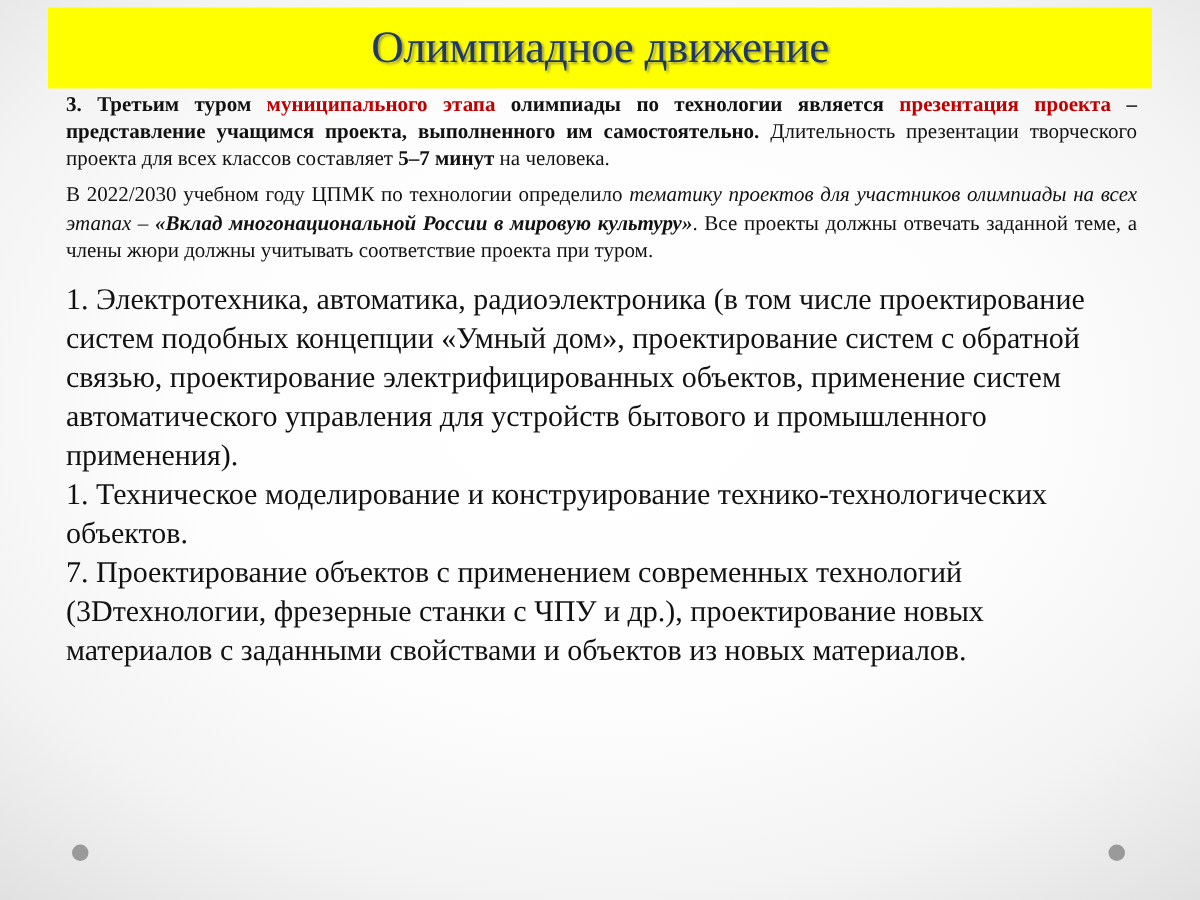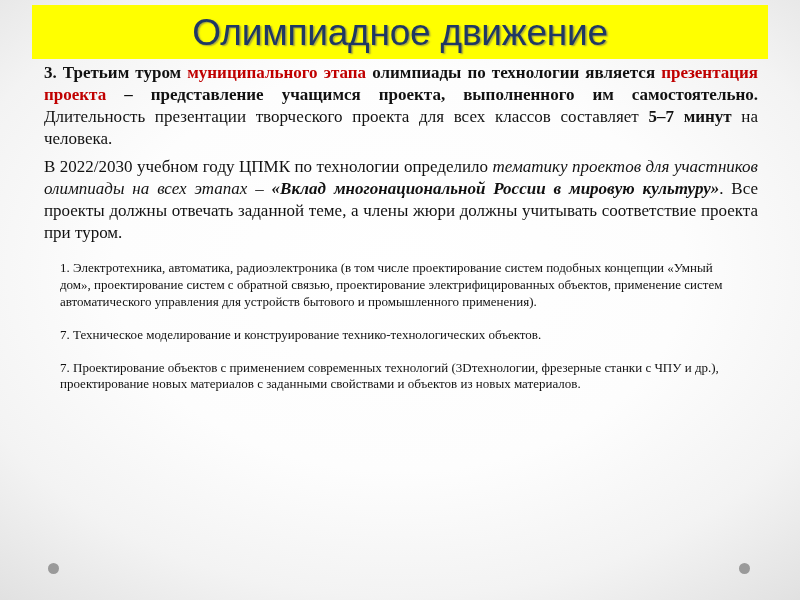--- a/index.html
+++ b/index.html
@@ -26,41 +26,41 @@
     background: #ffff00;
     box-sizing: border-box;
   }
   .title-text {
     position: absolute;
     left: 0;
     right: 0;
     top: 50%;
     transform: translateY(-50%);
     text-align: center;
-    font-family: Liberation Sans, sans-serif;
-    font-size: 37px;
+    font-family: Liberation Serif, serif;
+    font-size: 30px;
     font-weight: 400;
     color: #1f3864;
     letter-spacing: -0.2px;
     line-height: 1;
     text-shadow: 1.5px 1.5px 1.6px rgba(90,90,110,0.55);
     white-space: nowrap;
   }
 
   
   .content {
     position: absolute;
     left: 44px;
     top: 62px;
     width: 714px;
   }
 
   .para {
     margin: 0 0 4px 0;
-    font-size: 17px;
+    font-size: 14px;
     line-height: 1.295;
     color: #111111;
     text-align: justify;
     text-justify: inter-word;
   }
 
   .para-1 {
     font-weight: bold;
     margin-bottom: 6px;
   }
@@ -86,22 +86,22 @@
     line-height: 1.29;
     color: #111111;
   }
   .bullet-dot {
     font-size: 16px;
     vertical-align: 1px;
     padding-right: 3px;
   }
 
   .list-item {
-    margin: 16px;
-    font-size: 13px;
+    margin: 0;
+    font-size: 20px;
     line-height: 1.30;
     color: #111111;
     text-align: left;
   }
 
   
   .deco-dot {
     position: absolute;
     width: 11px;
     height: 11px;
@@ -119,19 +119,19 @@
 </div>
 
 <div class="content">
 
   <p class="para para-1"><span>3. Третьим туром </span><span class="red">муниципального этапа</span><span> олимпиады по технологии является </span><span class="red">презентация проекта</span><span> – представление учащимся проекта, выполненного им самостоятельно.</span><span class="normal"> Длительность презентации творческого проекта для всех классов составляет </span><span>5–7 минут</span><span class="normal"> на человека.</span></p>
 
   <p class="para para-2"><span>В 2022/2030 учебном году ЦПМК по технологии определило </span><span class="ital">тематику проектов для участников олимпиады на всех этапах</span><span> – </span><span class="bi">«Вклад многонациональной России в мировую культуру»</span><span>. Все проекты должны отвечать заданной теме, а члены жюри должны учитывать соответствие проекта при туром.</span></p>
 
 
   <p class="list-item">1. Электротехника, автоматика, радиоэлектроника (в том числе проектирование систем подобных концепции «Умный дом», проектирование систем с обратной связью, проектирование электрифицированных объектов, применение систем автоматического управления для устройств бытового и промышленного применения).</p>
-  <p class="list-item">7. Техническое моделирование и конструирование технико-технологических объектов.</p>
+  <p class="list-item">1. Техническое моделирование и конструирование технико-технологических объектов.</p>
   <p class="list-item">7. Проектирование объектов с применением современных технологий (3Dтехнологии,  фрезерные станки с ЧПУ и др.), проектирование новых материалов с заданными свойствами и объектов из новых материалов.</p>
 
 </div>
 
 <div class="deco-dot deco-dot-left"></div>
 <div class="deco-dot deco-dot-right"></div>
 
 </body></html>

